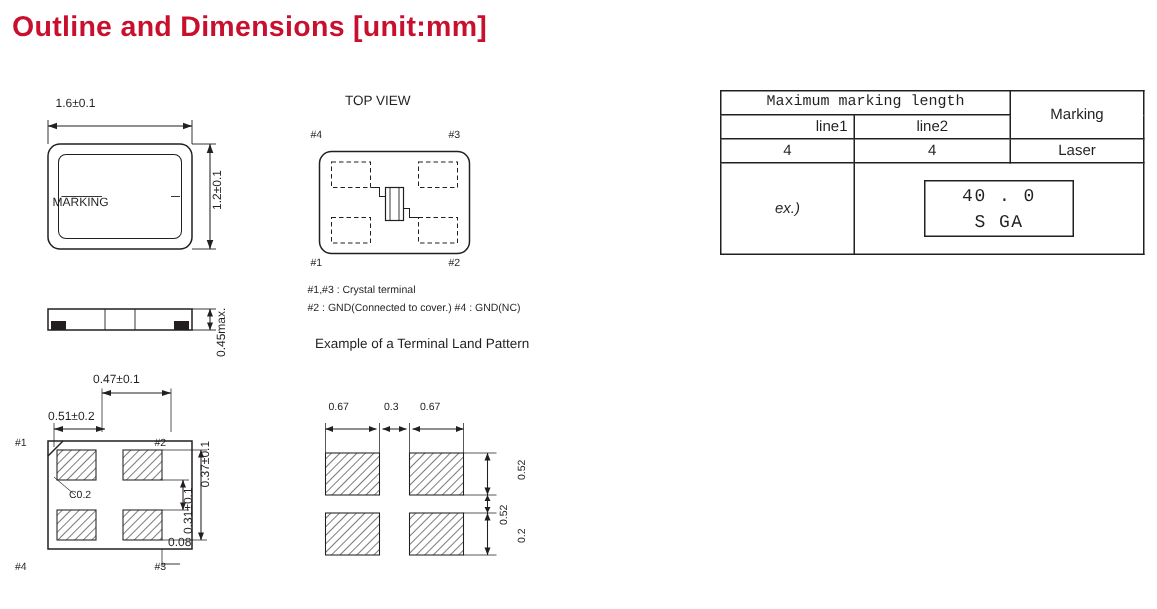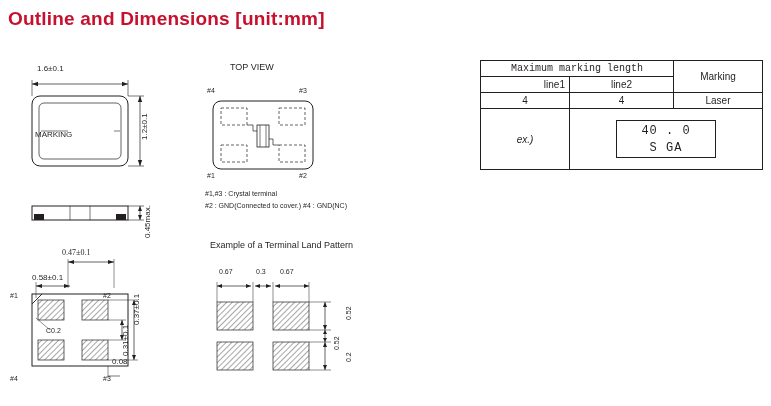--- a/index.html
+++ b/index.html
@@ -94,22 +94,22 @@
 
     <line x1="130" y1="10" x2="130" y2="24" stroke="#231f20" stroke-width="0.7"></line>
     <path d="M130,10 l-2,5 h4 z" fill="#231f20"></path>
     <path d="M130,24 l-2,-5 h4 z" fill="#231f20"></path>
     <line x1="118" y1="10" x2="134" y2="10" stroke="#231f20" stroke-width="0.6"></line>
     <line x1="118" y1="24" x2="134" y2="24" stroke="#231f20" stroke-width="0.6"></line>
   </svg>
 </div>
 <div class="abs lbl vert" style="left:143px;top:238px;">0.45max.</div>
 
-<div class="abs lbl" style="left:62px;top:248px;font-family:Liberation Serif, serif;">0.47±0.1</div>
-<div class="abs lbl" style="left:32px;top:273px;">0.58±0.1</div>
+<div class="abs lbl" style="left:62px;top:248px;">0.47±0.1</div>
+<div class="abs lbl" style="left:32px;top:273px;">0.51±0.2</div>
 
 <div class="abs" style="left:10px;top:258px;">
   <svg width="150" height="140" viewBox="0 0 150 140">
 
     <line x1="58" y1="4" x2="104" y2="4" stroke="#231f20" stroke-width="0.7"></line>
     <path d="M58,4 l6,-2 v4 z" fill="#231f20"></path>
     <path d="M104,4 l-6,-2 v4 z" fill="#231f20"></path>
     <line x1="58" y1="1" x2="58" y2="30" stroke="#231f20" stroke-width="0.5"></line>
     <line x1="104" y1="1" x2="104" y2="30" stroke="#231f20" stroke-width="0.5"></line>
 
@@ -178,21 +178,21 @@
     <line x1="61" y1="28" x2="61" y2="50" stroke="#231f20" stroke-width="0.6"></line>
 
     <path d="M42,28 L48,28 L48,34 L52,34" fill="none" stroke="#231f20" stroke-width="0.7"></path>
     <path d="M74,48 L68,48 L68,42 L64,42" fill="none" stroke="#231f20" stroke-width="0.7"></path>
   </svg>
 </div>
 
 <div class="abs lbl7" style="left:205px;top:190px;">#1,#3 : Crystal terminal</div>
 <div class="abs lbl7" style="left:205px;top:202px;">#2 : GND(Connected to cover.)  #4 : GND(NC)</div>
 
-<div class="abs lbl9" style="left:210px;top:240px;">Example of a Terminal Land Pattern</div>
+<div class="abs lbl9" style="left:210px;top:224px;">Example of a Terminal Land Pattern</div>
 <div class="abs lbl7" style="left:219px;top:268px;">0.67</div>
 <div class="abs lbl7" style="left:256px;top:268px;">0.3</div>
 <div class="abs lbl7" style="left:280px;top:268px;">0.67</div>
 
 <div class="abs" style="left:205px;top:278px;">
   <svg width="150" height="120" viewBox="0 0 150 120">
     <defs>
       <pattern id="hatch2" width="4" height="4" patternUnits="userSpaceOnUse" patternTransform="rotate(45)">
         <line x1="0" y1="0" x2="0" y2="4" stroke="#231f20" stroke-width="0.8"></line>
       </pattern>

